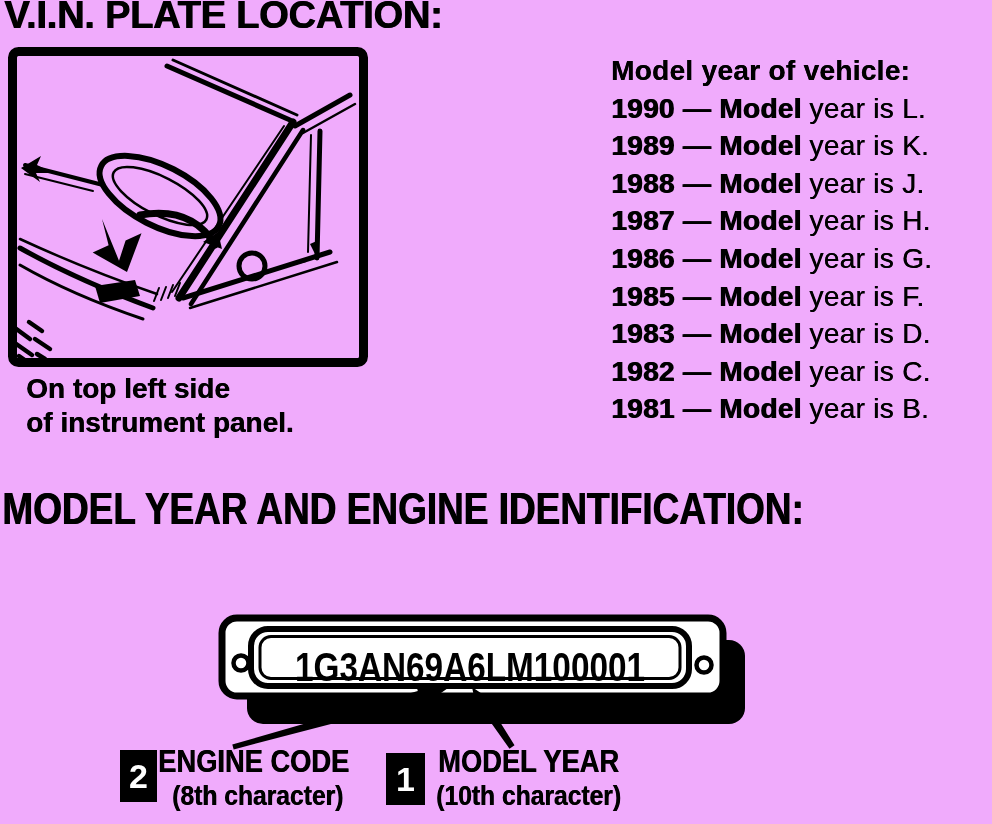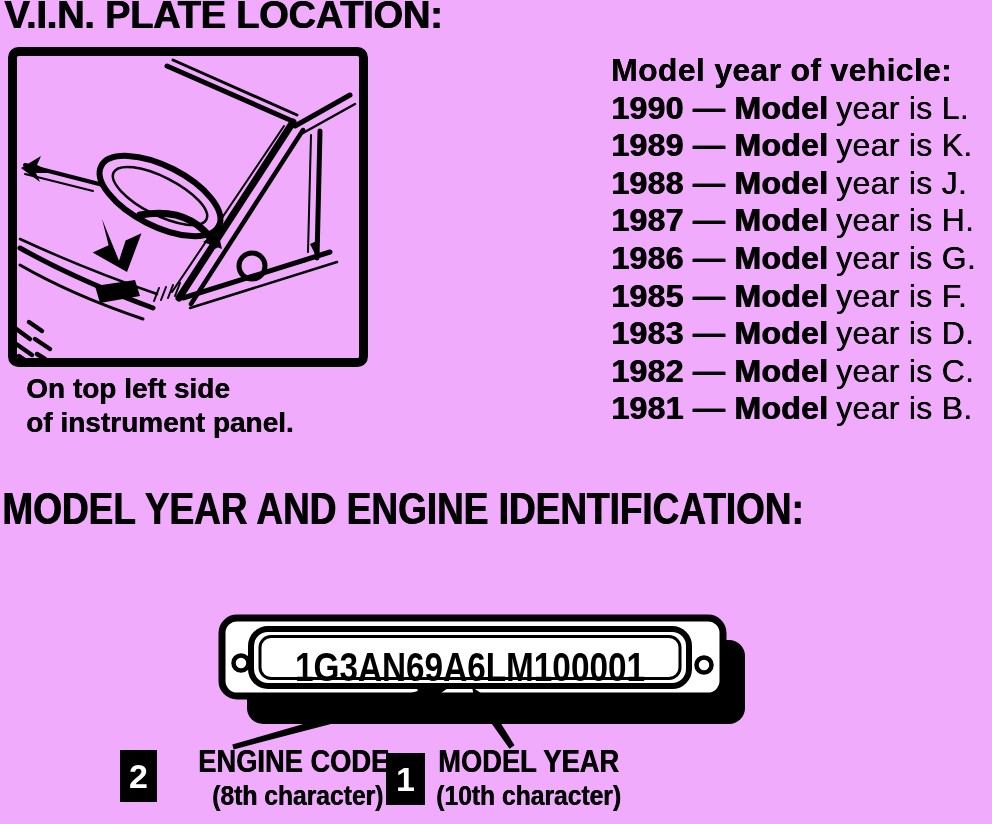--- a/index.html
+++ b/index.html
@@ -20,41 +20,41 @@
   
   .figure{position:absolute;left:7px;top:46px;width:362px;height:322px;}
   .figure svg{display:block;width:100%;height:100%;}
   .sk{stroke:#000;fill:none;stroke-linecap:round;stroke-linejoin:round;}
   .caption{
     position:absolute;left:5px;top:372px;font-size:28px;font-weight:700;
     line-height:34px;white-space:nowrap;text-shadow:0.5px 0 0 #000;margin-left:21px;
   }
   
   .yearlist{
-    position:absolute;left:611px;top:52px;font-size:32px;line-height:37.6px;
+    position:absolute;left:611px;top:52px;font-size:28px;line-height:37.6px;
     white-space:nowrap;letter-spacing:0.3px;
   }
   .yearlist .hdr{font-weight:700;text-shadow:0.3px 0 0 #000;}
   .yearlist .lead{font-weight:700;text-shadow:0.9px 0 0 #000;}
   .yearlist .tail{font-weight:400;margin-left:8px;text-shadow:0.4px 0 0 #000;text-align:center;}
   
   .diagram{position:absolute;left:0;top:585px;width:992px;height:239px;}
   .diagram svg{display:block;width:100%;height:100%;}
   .diagram text{
     font-family:"Liberation Sans",sans-serif;font-weight:700;font-size:40px;fill:#000;
   }
   
   .badge{
     position:absolute;background:#000;color:#fff;font-weight:700;font-size:34px;
     display:flex;align-items:center;justify-content:center;line-height:1;
   }
   .badge-engine{left:120px;top:750px;width:37px;height:52px;}
   .badge-year{left:386px;top:753px;width:39px;height:52px;}
   .callout{position:absolute;white-space:nowrap;}
-  .callout-engine{left:158px;top:744px;padding-left:40px;}
+  .callout-engine{left:158px;top:744px;}
   .callout-year{left:438px;top:744px;}
   .callout .label{
     font-size:31px;font-weight:700;line-height:36px;
     transform:scaleX(0.88);transform-origin:0 0;text-shadow:0.7px 0 0 #000;
   }
   .callout .sub{
     font-size:28px;font-weight:700;line-height:32px;
     transform:scaleX(0.88);transform-origin:0 0;text-shadow:0.6px 0 0 #000;
   }
   .callout-engine .sub{margin-left:14px;}

